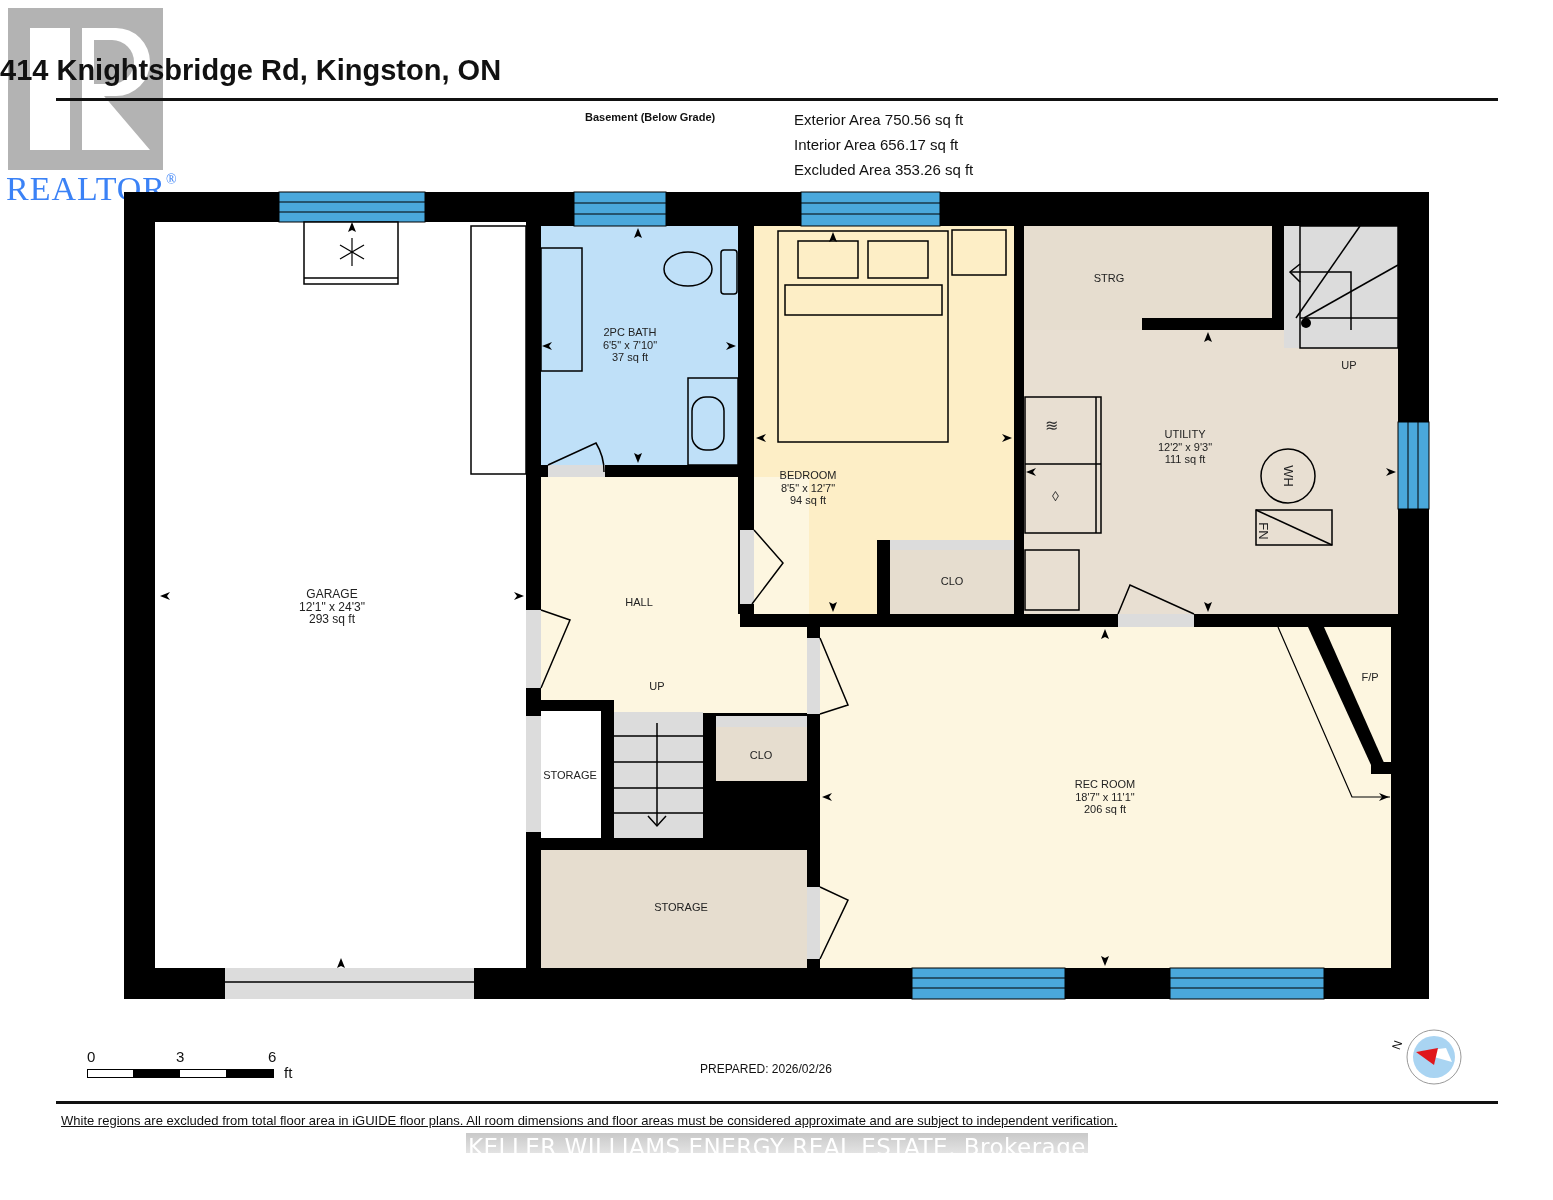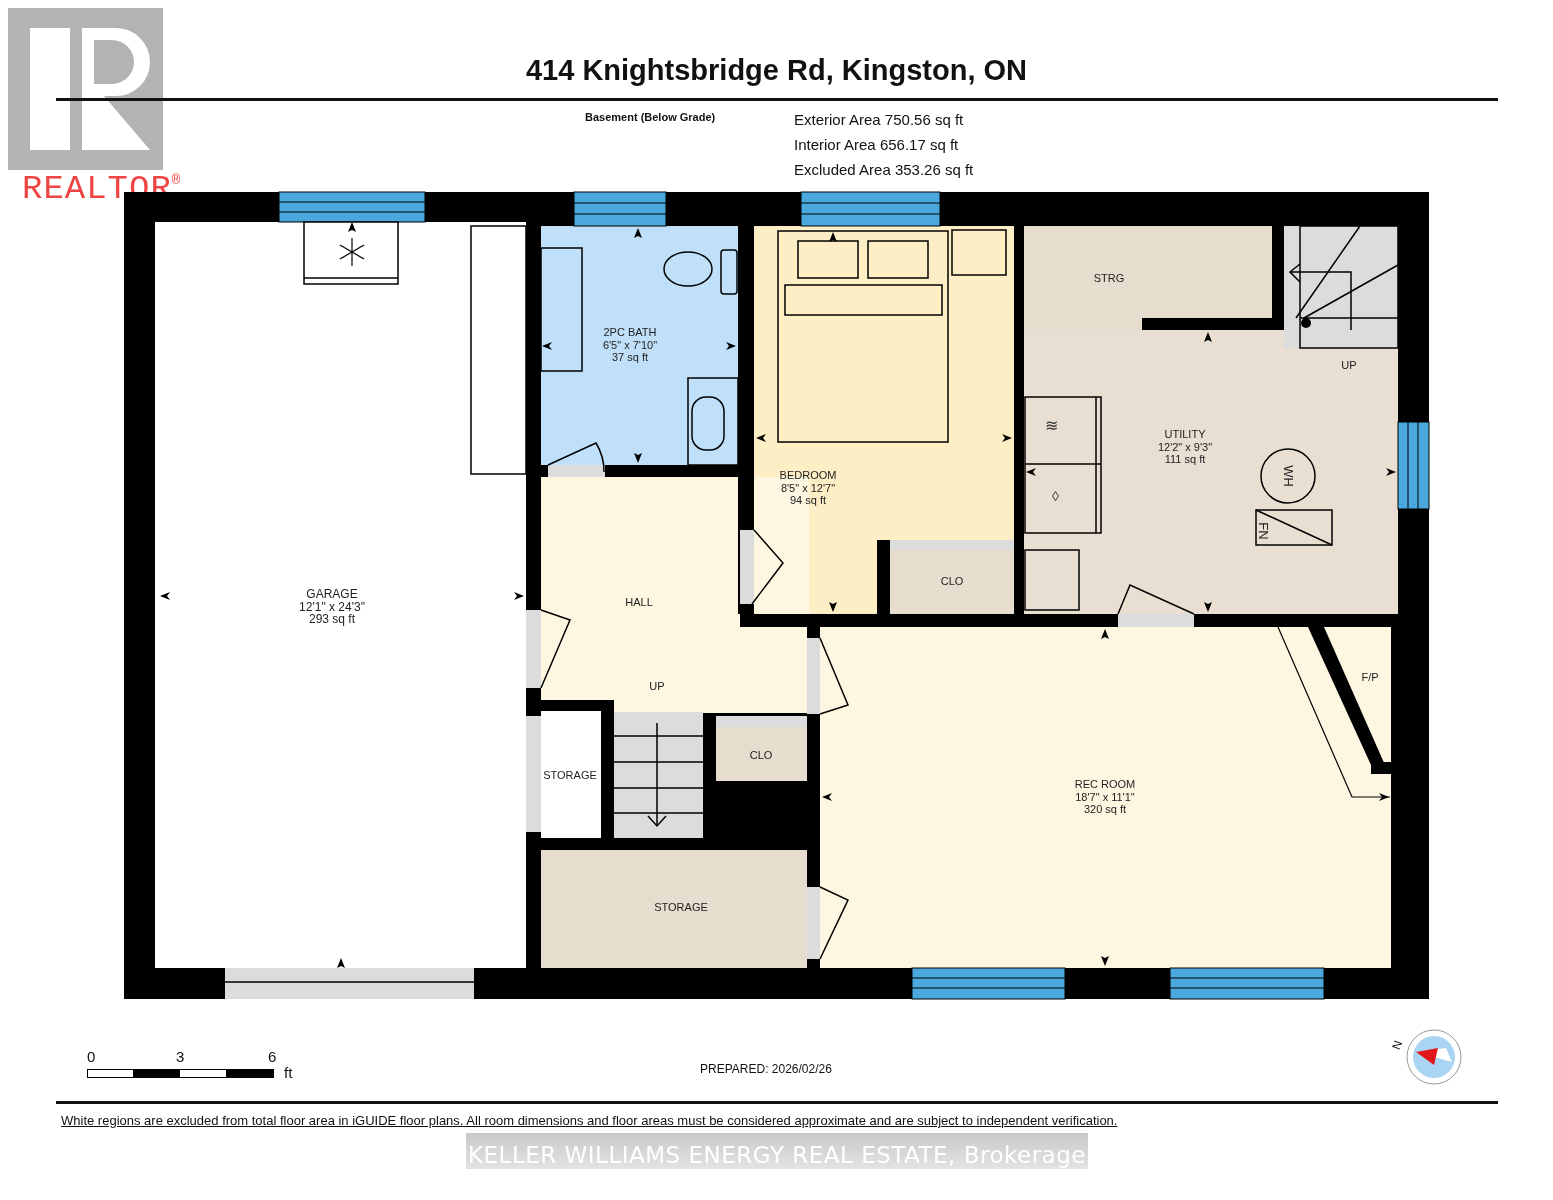--- a/index.html
+++ b/index.html
@@ -1,32 +1,32 @@
 <!DOCTYPE html>
 <html><head>
 <meta charset="utf-8">
 <style>
   html, body { margin:0; padding:0; background:#ffffff; }
   body { width:1553px; height:1200px; position:relative; overflow:hidden; font-family:"Liberation Sans", sans-serif; color:#111; }
   .abs { position:absolute; }
   .realtor-box { left:8px; top:8px; width:155px; height:162px; background:#b3b3b3; }
-  .realtor-text { left:22px; top:170px; font-size:34px; color:#ef4444; letter-spacing:1px; font-family:Liberation Mono, monospace; }
+  .realtor-text { left:6px; top:170px; font-size:34px; color:#3b82f6; letter-spacing:1px; font-family:Liberation Serif, serif; }
   .realtor-reg { font-size:14px; vertical-align:top; position:relative; top:2px; }
-  .title { left:0; width:1553px; top:54px; text-align:center; font-size:29px; font-weight:bold; }
+  .title { left:0; width:1553px; top:54px; font-size:29px; font-weight:bold; }
   .title-rule { left:56px; top:98px; width:1442px; height:3px; background:#111; }
   .floor-label { left:585px; top:111px; font-size:11px; font-weight:bold; }
   .area-line { left:794px; font-size:15px; }
   .plan { left:0; top:0; width:1553px; height:1200px; }
   .room-label { position:absolute; text-align:center; font-size:11px; line-height:12.5px; color:#222; transform:translate(-50%,-50%); white-space:nowrap; }
   .room-label.big { font-size:12px; }
   .scale-num { font-size:15px; }
   .prepared { left:700px; top:1062px; font-size:12px; }
   .bottom-rule { left:56px; top:1101px; width:1442px; height:3px; background:#111; }
   .disclaimer { left:61px; top:1113px; font-size:13px;text-decoration:underline; }
-  .brokerage { left:466px; top:1133px; height:20px; padding:8px 2px; background:linear-gradient(#c9c9c9,#e3e3e3); color:#fff; font-size:23px; font-family:"DejaVu Sans", sans-serif; line-height:28px; letter-spacing:0.5px; }
+  .brokerage { left:466px; top:1133px; height:20px; padding:0 2px; background:linear-gradient(#c9c9c9,#e3e3e3); color:#fff; font-size:23px; font-family:"DejaVu Sans", sans-serif; line-height:28px; letter-spacing:0.5px; }
 </style>
 </head>
 <body>
 
 <div class="abs realtor-box">
   <svg width="155" height="162" viewBox="0 0 155 162">
     <rect x="22" y="20" width="40" height="122" fill="#fff"></rect>
     <path d="M74 20 H108 A34 34 0 0 1 108 88 H96 L142 142 H74 Z" fill="#fff"></path>
     <path d="M86 32 H104 A22 22 0 0 1 104 76 H86 Z" fill="#b3b3b3"></path>
   </svg>
@@ -226,21 +226,21 @@
   <div>94 sq ft</div>
 </div>
 <div class="room-label" style="left:1185px; top:447px">
   <div>UTILITY</div>
   <div>12'2" x 9'3"</div>
   <div>111 sq ft</div>
 </div>
 <div class="room-label" style="left:1105px; top:797px">
   <div>REC ROOM</div>
   <div>18'7" x 11'1"</div>
-  <div>320 sq ft</div>
+  <div>206 sq ft</div>
 </div>
 <div class="room-label" style="left:1109px; top:278px">STRG</div>
 <div class="room-label" style="left:639px; top:602px">HALL</div>
 <div class="room-label" style="left:657px; top:686px">UP</div>
 <div class="room-label" style="left:1349px; top:365px">UP</div>
 <div class="room-label" style="left:952px; top:581px">CLO</div>
 <div class="room-label" style="left:761px; top:755px">CLO</div>
 <div class="room-label" style="left:570px; top:775px">STORAGE</div>
 <div class="room-label" style="left:681px; top:907px">STORAGE</div>
 <div class="room-label" style="left:1370px; top:677px">F/P</div>

